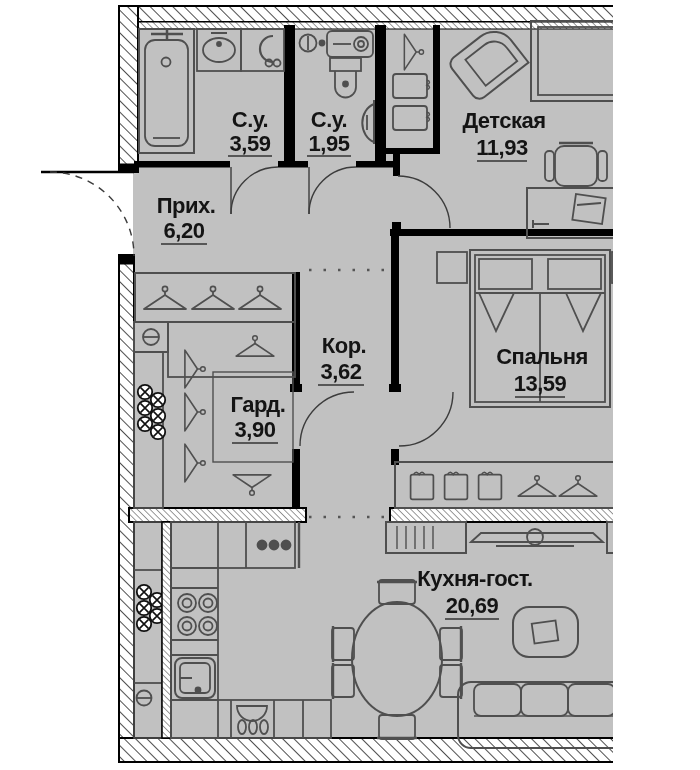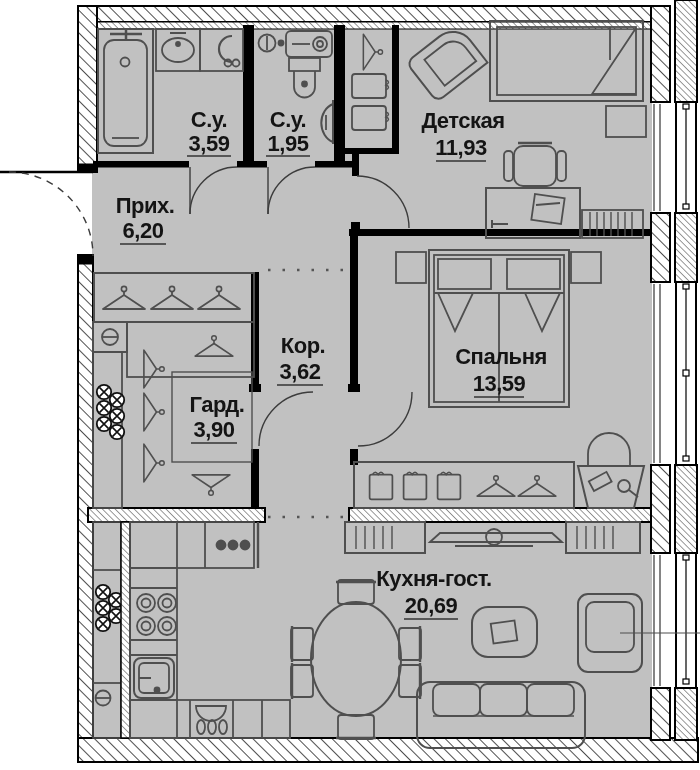--- a/index.html
+++ b/index.html
@@ -1,16 +1,16 @@
 <!DOCTYPE html>
 <html><head>
 <meta charset="utf-8">
 <style>
   html,body{margin:0;padding:0;background:#fff;}
-  .stage{width:700px;height:770px;position:relative;background:#fff;overflow:hidden;}
+  .stage{width:572px;height:770px;position:relative;background:#fff;overflow:hidden;padding-left:41px;}
   svg{display:block;}
   text{font-family:"Liberation Sans",sans-serif;font-weight:700;fill:#141414;letter-spacing:-0.5px;}
   .room-name{font-size:22px;}
   .room-area{font-size:22px;}
 </style>
 </head>
 <body>
 
 <div class="stage">
 <svg width="700" height="770" viewBox="0 0 700 770" xmlns="http://www.w3.org/2000/svg">

